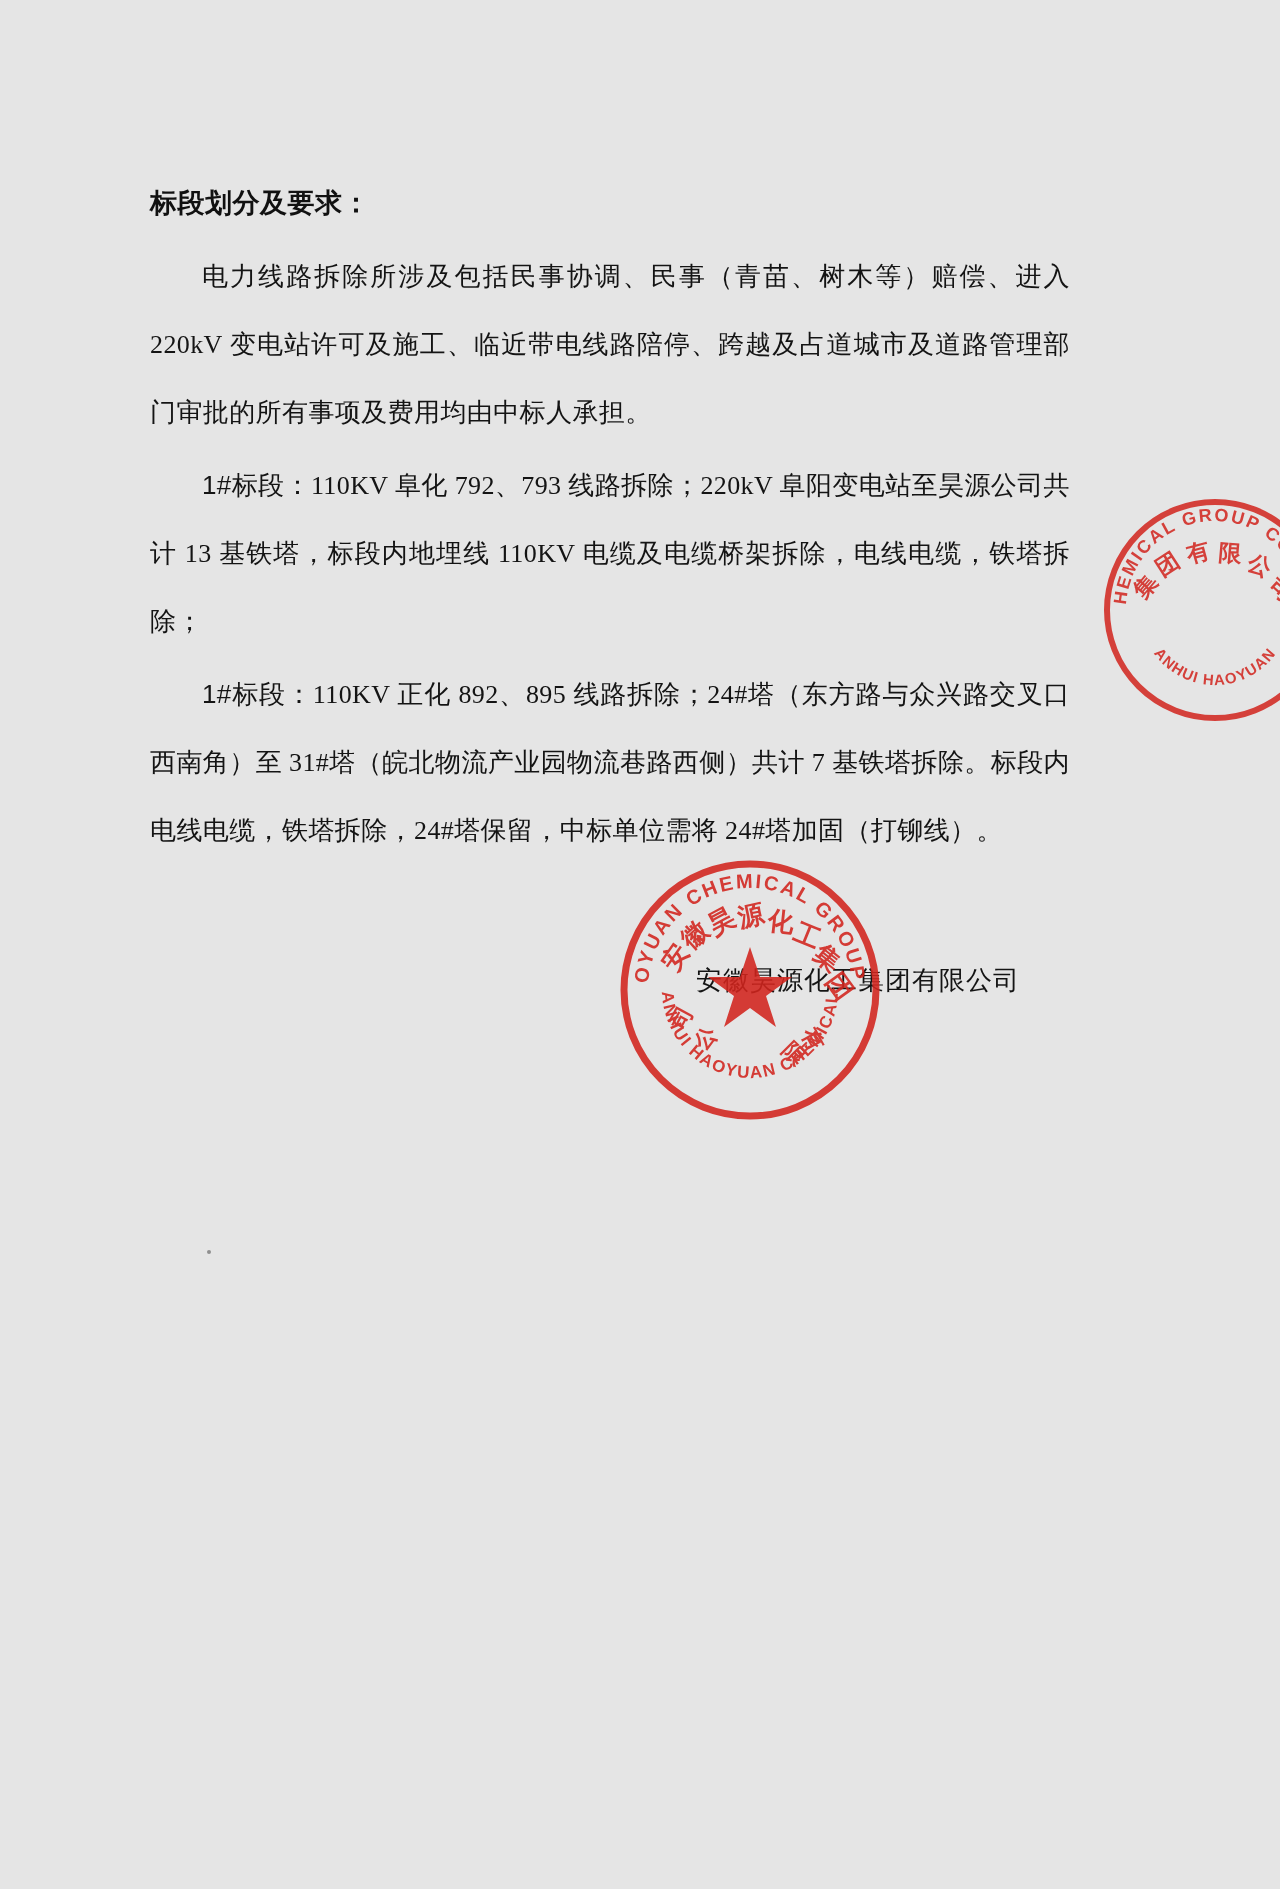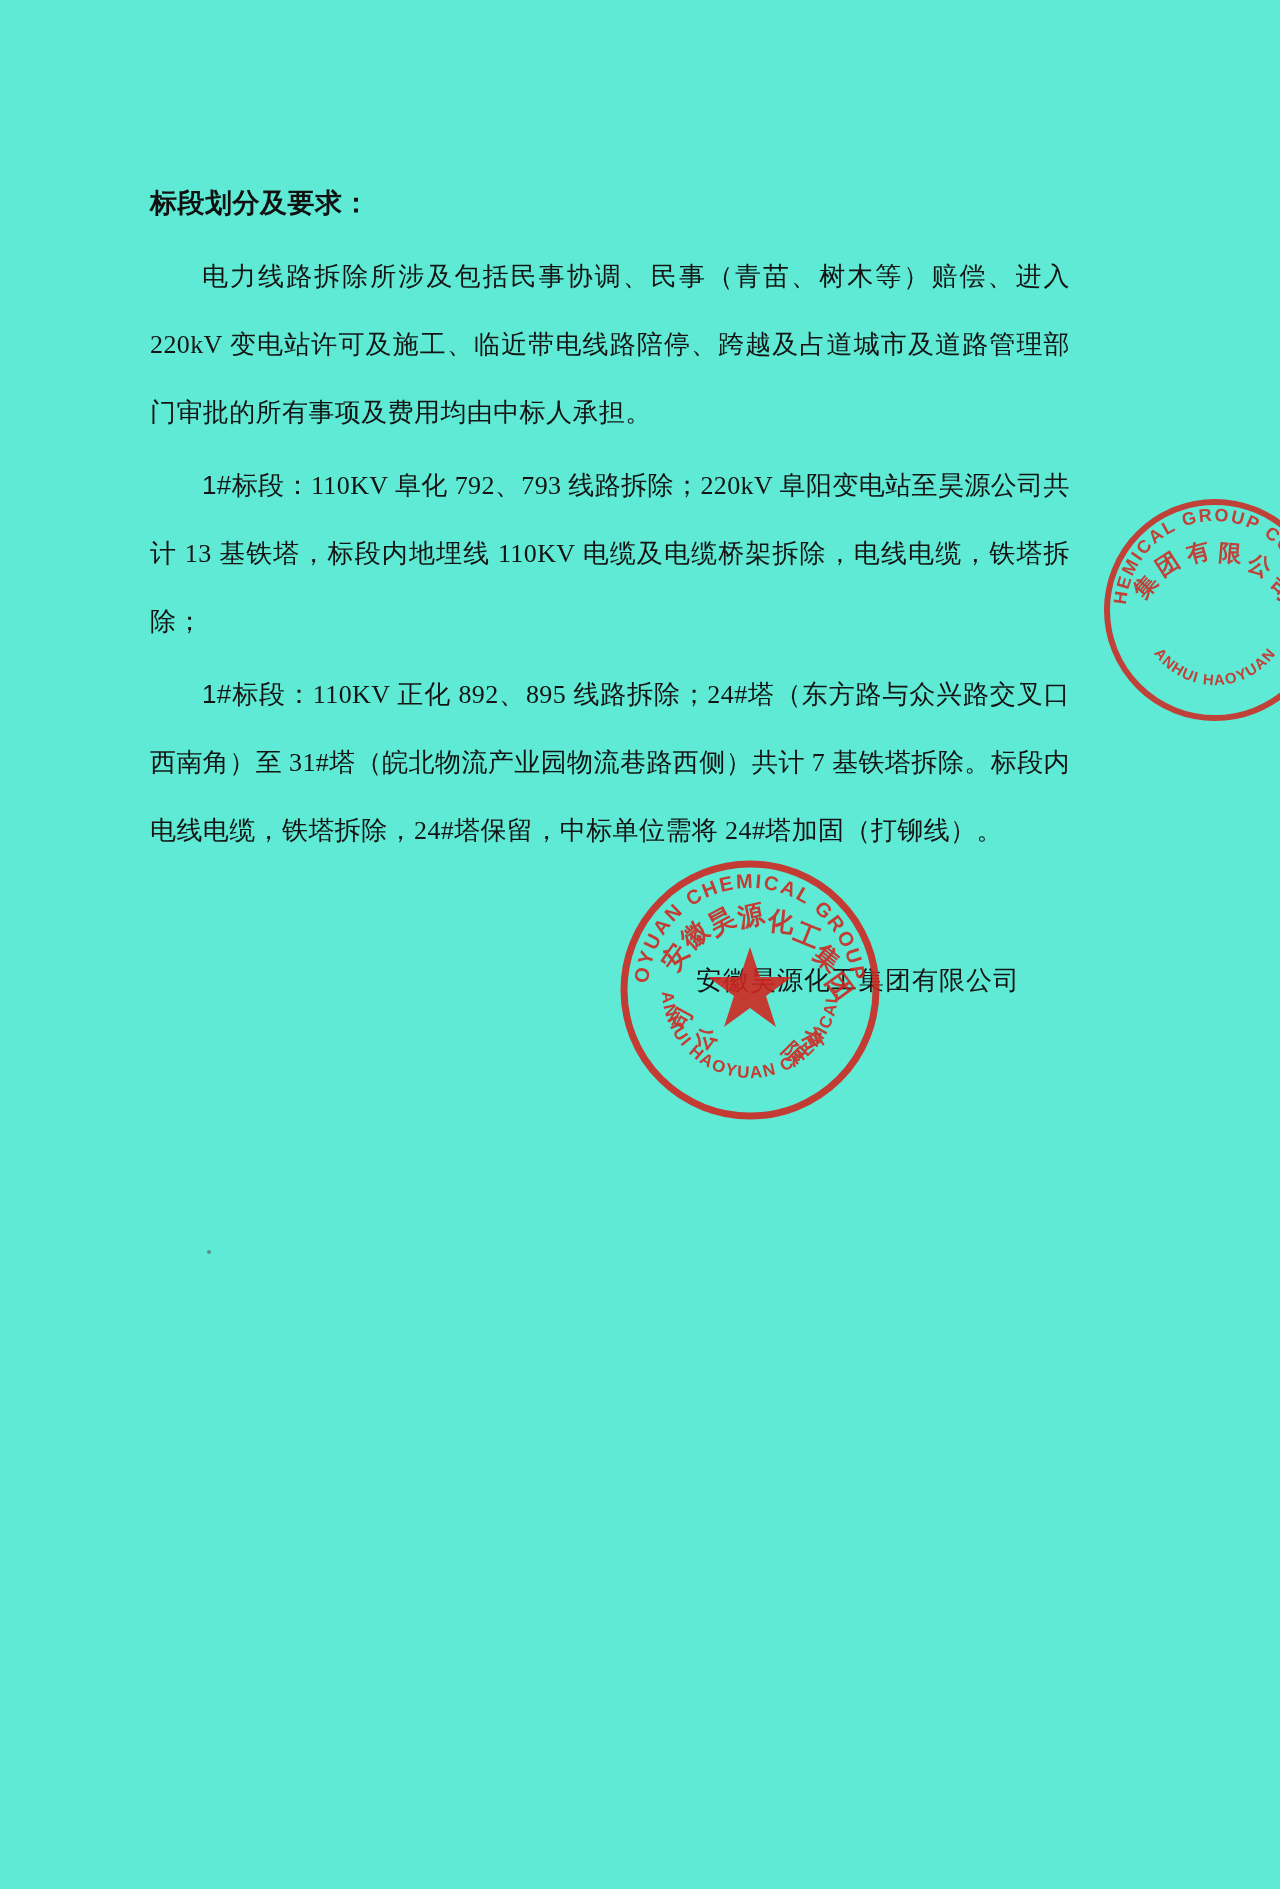--- a/index.html
+++ b/index.html
@@ -13,21 +13,21 @@
     position: relative;
     font-family: "Liberation Serif", "DejaVu Serif", serif;
     color: #1a1a1a;
     overflow: hidden;
   }
   .page {
     position: absolute;
     left: 0; top: 0;
     width: 1280px;
     height: 1889px;
-    background: #5eead4;
+    background: #e5e5e5;
   }
   .doc-body {
     position: absolute;
     left: 150px;
     top: 185px;
     width: 920px;
   }
   .heading {
     font-family: "Liberation Sans", "DejaVu Sans", sans-serif;
     font-weight: bold;

